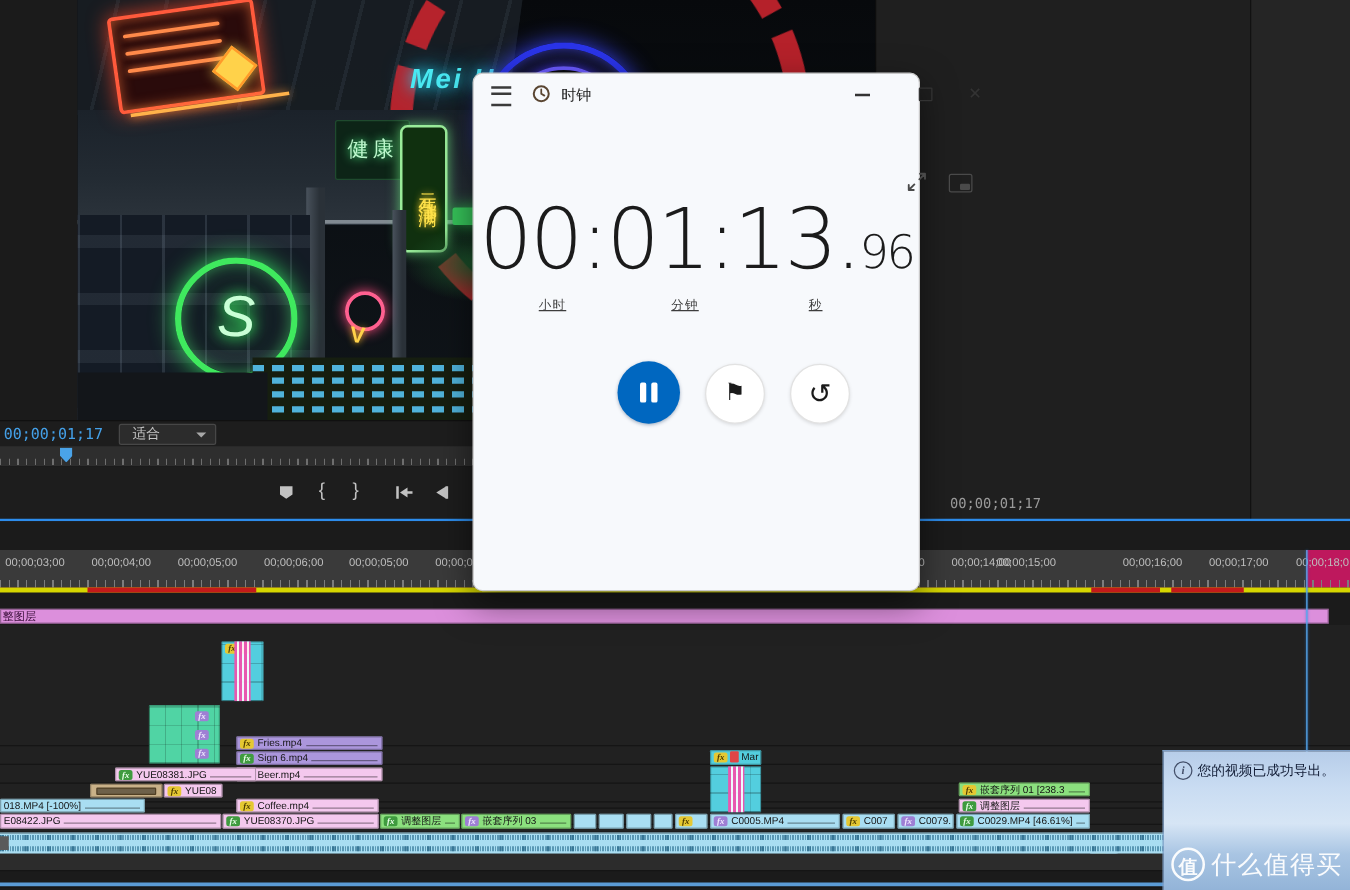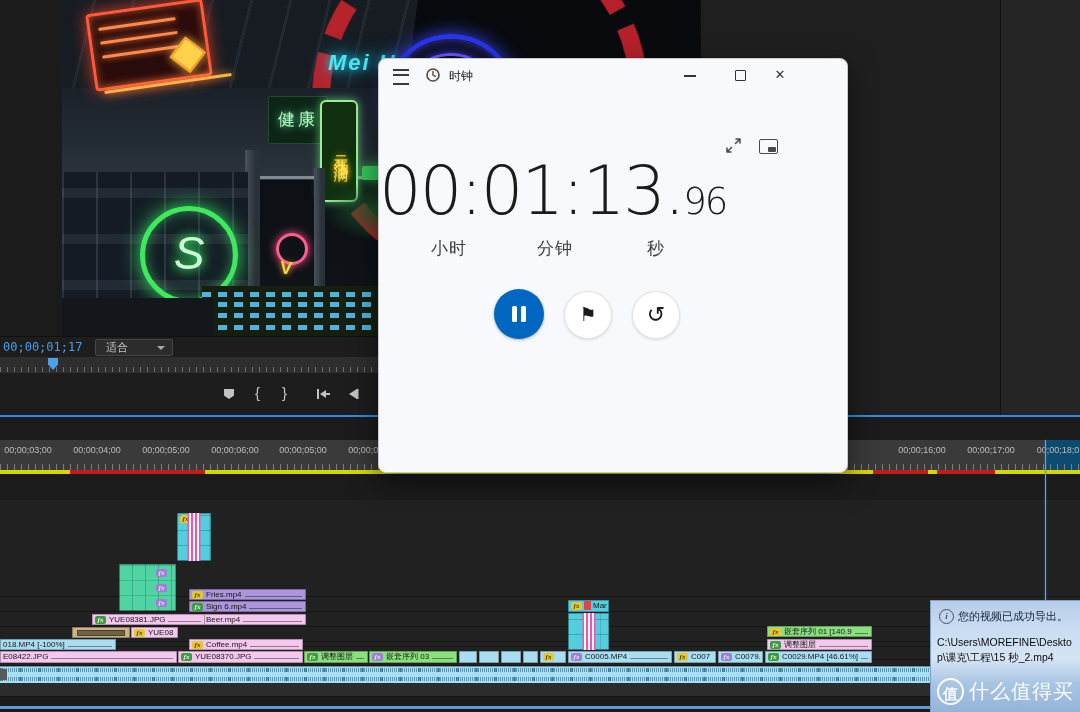--- a/index.html
+++ b/index.html
@@ -71,21 +71,21 @@
   #mini-playhead{left:48px;top:1px;width:10px;height:12px;background:#4aa3e8;
      clip-path:polygon(0 0,100% 0,100% 55%,50% 100%,0 55%);}
   #transport-row{left:0;top:373px;width:700px;height:42px;background:#1d1d1d;}
   .ticon{position:absolute;top:14px;color:#c2c2c2;font-size:15px;line-height:15px;}
   .ticon svg{display:block;}
   #tl-duration{left:760px;top:396px;font-family:"DejaVu Sans Mono",monospace;font-size:11px;color:#9a9a9a;}
   #panel-blue-line{left:0;top:415px;width:1080px;height:2px;background:#2d8ceb;}
 
   
   #timeline-panel{left:0;top:417px;width:1080px;height:295px;background:#1b1b1b;}
-  #ruler{left:0;top:23px;width:1080px;height:30px;background:#0c4a6e;}
+  #ruler{left:0;top:23px;width:1080px;height:30px;background:#be185d;}
   #ruler-work{left:0;top:0;width:1045px;height:30px;background:#3a3a3a;}
   .rlab{position:absolute;top:5px;transform:translateX(-50%);font-size:9px;color:#bdbdbd;white-space:nowrap;}
   #ruler-ticks{left:0;bottom:0;width:1080px;height:6px;
      background:repeating-linear-gradient(90deg,#7d7d7d 0 1px,transparent 1px 7px);}
   #render-bar{left:0;top:53px;width:1080px;height:4px;background:#d6d600;}
   .redseg{position:absolute;top:0;height:4px;background:#c41a1a;}
   #adjust-bar{left:0;top:70px;width:1063px;height:12px;background:#dc8fdc;box-shadow:inset 0 0 0 1px rgba(0,0,0,.3);
      font-size:9px;color:#3a0f3a;line-height:12px;padding-left:2px;box-sizing:border-box;}
   #tracks-area{left:0;top:83px;width:1080px;height:165px;background:#212121;}
   .sep{position:absolute;left:0;width:1080px;height:1px;background:#151515;}
@@ -122,39 +122,39 @@
   .fx-purple{background:#9e7fd4;color:#f0e8ff;}
   .cmarker{flex:0 0 auto;width:7px;height:9px;background:#e04545;border-radius:1px;margin-left:1px;}
   .lbl{margin-left:2px;}
   .stripes{position:absolute;left:50%;top:0;bottom:0;width:13px;transform:translateX(-50%);
      background:repeating-linear-gradient(90deg,#e858b0 0 2px,rgba(255,255,255,.9) 2px 4px);}
   .smudge{display:block;flex:1;height:6px;margin:0 4px;border-radius:1px;background:rgba(0,0,0,.45);
      box-shadow:inset 0 0 0 1px rgba(60,40,10,.6);}
   .bstack{position:absolute;right:8px;}
 
   
-  #clock-window{left:378px;top:58px;width:470px;height:415px;background:#f7f9fc;border:1px solid #c9c9c9;
+  #clock-window{left:378px;top:58px;width:358px;height:415px;background:#f7f9fc;border:1px solid #c9c9c9;
      border-radius:8px;box-shadow:0 10px 28px rgba(0,0,0,.5);box-sizing:border-box;}
   #clock-titlebar{left:0;top:0;width:100%;height:32px;}
   .hamburger{left:14px;top:10px;width:16px;height:12px;border-top:2px solid #3a3a3a;border-bottom:2px solid #3a3a3a;}
   .hamburger::after{content:"";position:absolute;left:0;top:3px;width:16px;height:2px;background:#3a3a3a;}
   #clock-appicon{left:46px;top:8px;}
   #clock-title{left:70px;top:9px;font-size:12px;color:#202020;}
   .wbtn{top:6px;width:30px;height:20px;}
   #btn-min{left:296px;} #btn-min::after{content:"";position:absolute;left:9px;top:10px;width:12px;height:1.5px;background:#333;}
   #btn-max{left:346px;} #btn-max::after{content:"";position:absolute;left:10px;top:5px;width:9px;height:9px;border:1.2px solid #333;border-radius:1px;}
   #btn-close{left:386px;font-size:13px;color:#333;text-align:center;line-height:20px;}
   #expand-icon{left:346px;top:78px;}
   #pip-icon{left:380px;top:80px;width:17px;height:13px;border:1.4px solid #4a4a4a;border-radius:2px;}
   #pip-icon::after{content:"";position:absolute;right:1px;bottom:1px;width:8px;height:5px;background:#4a4a4a;border-radius:1px;}
-  #clock-digits{left:0;top:92px;width:100%;text-align:left;color:#1b1b1b;
+  #clock-digits{left:0;top:92px;width:100%;text-align:center;color:#1b1b1b;
      font-family:"DejaVu Sans","Liberation Sans",sans-serif;font-weight:200;letter-spacing:-2px;}
   .digit-main{font-size:67px;line-height:80px;}
   .digit-frac{font-size:37px;}
-  .clock-label{top:178px;font-size:17px;color:#3d3d3d;letter-spacing:1px;}
+  .clock-label{top:178px;font-size:10px;color:#3d3d3d;letter-spacing:1px;text-decoration:underline;}
   #lab-hours{left:52px;} #lab-mins{left:158px;} #lab-secs{left:268px;}
   .cbtn{border-radius:50%;}
   #pause-btn{left:115px;top:230px;width:50px;height:50px;background:#0067c0;box-shadow:0 1px 3px rgba(0,40,90,.35);}
   #pause-btn i{position:absolute;top:17px;width:5px;height:16px;background:#fff;border-radius:1.5px;}
   #pause-btn i.l{left:18px;} #pause-btn i.r{left:27px;}
   #flag-btn,#reset-btn{width:46px;height:46px;background:#fff;border:1px solid #e2e2e2;box-shadow:0 1px 3px rgba(0,0,0,.12);
      text-align:center;font-size:19px;line-height:46px;color:#1a1a1a;top:232px;}
   #flag-btn{left:185px;} #reset-btn{left:253px;font-size:22px;}
 
   
@@ -278,20 +278,21 @@
         <span class="rlab" style="left: 991px;">00;00;17;00</span>
         <span class="rlab" style="left: 1058px;">00;00;18;0</span>
       </div>
     <div class="abs" id="ruler-ticks"></div>
   </div>
   <div class="abs" id="render-bar">
       <div class="redseg" style="left: 70px; width: 135px;"></div>
       <div class="redseg" style="left: 873px; width: 55px;"></div>
       <div class="redseg" style="left: 937px; width: 58px;"></div>
     </div>
+  <div class="abs" id="adjust-bar">整图层</div>
   <div class="abs" id="tracks-area">
       <div class="sep" style="top: 96px;"></div>
       <div class="sep" style="top: 111px;"></div>
       <div class="sep" style="top: 126px;"></div>
       <div class="sep" style="top: 141px;"></div>
       <div class="sep" style="top: 146px;"></div>
       <div class="sep" style="top: 159px;"></div>
       <div class="sep" style="top: 172px;"></div>
       <div class="sep" style="top: 184px;"></div>
       <div class="sep" style="top: 196px;"></div>
@@ -342,21 +343,21 @@
       </div>
       <div class="clip c-pink" style="left: 131px; top: 210px; width: 47px; height: 11px;">
         <span class="crow named">
           <b class="fxb fx-yellow">fx</b>
           <span class="lbl">YUE08</span>
         </span>
       </div>
       <div class="clip c-green" style="left: 767px; top: 209px; width: 105px; height: 11px;">
         <span class="crow named">
           <b class="fxb fx-yellow">fx</b>
-          <span class="lbl">嵌套序列 01 [140.9</span>
+          <span class="lbl">嵌套序列 01 [238.3</span>
         </span>
       </div>
       <div class="clip c-cyan" style="left: 568px; top: 183px; width: 41px; height: 12px;">
         <span class="crow named">
           <b class="fxb fx-yellow">fx</b>
           <i class="cmarker"></i>
           <span class="lbl">Mar</span>
         </span>
       </div>
       <div class="clip c-cyan grid" style="left: 568px; top: 196px; width: 41px; height: 37px;">
@@ -505,18 +506,17 @@
     </div>
   <div class="abs cbtn" id="flag-btn">⚑</div>
   <div class="abs cbtn" id="reset-btn">↺</div>
 </div>
 
 <div class="abs" id="notification">
   <div class="abs" id="notif-header">
     <span class="info-icon">i</span>
     <span id="notif-title">您的视频已成功导出。</span>
   </div>
-  <div class="abs" id="notif-path">C:\Users\MOREFINE\Desktop\课克\工程\15 秒_2.mp4</div>
   <div class="abs" id="watermark">
     <span id="wm-logo">值</span>
     <span id="wm-text">什么值得买</span>
   </div>
 </div>
 
 </body></html>

